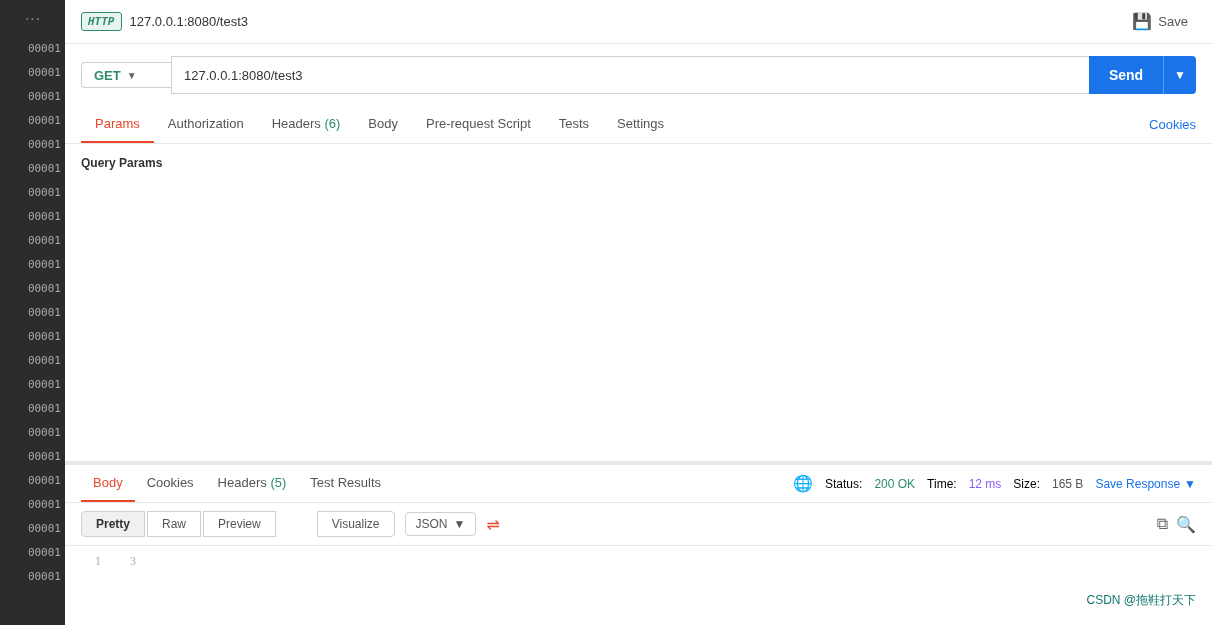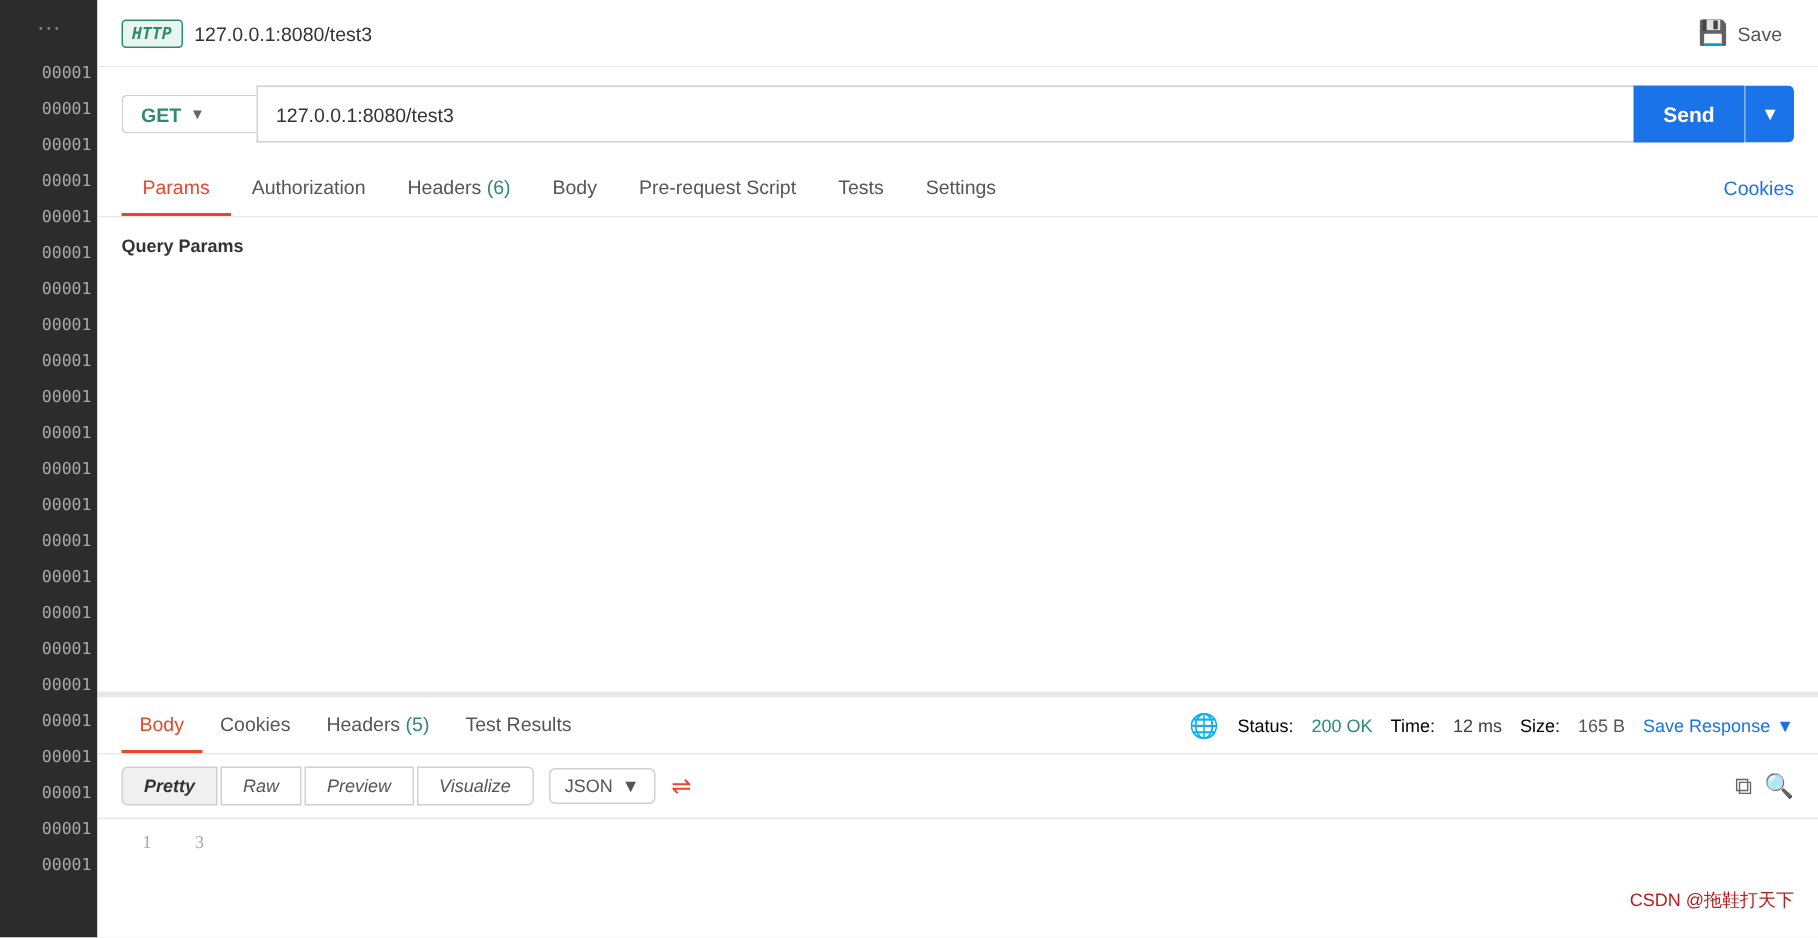--- a/index.html
+++ b/index.html
@@ -299,21 +299,21 @@
       font-size: 12px;
     }
     .globe-icon {
       color: #888;
       font-size: 16px;
     }
     .status-ok {
       color: #2e8b6e;
     }
     .status-time {
-      color: #404040;
+      color: #8b5cf6;
     }
     .status-size {
       color: #555;
     }
     .save-response-btn {
       color: #1a73e8;
       font-size: 12px;
       cursor: pointer;
       display: flex;
       align-items: center;
@@ -333,32 +333,32 @@
       align-items: center;
       gap: 2px;
     }
     .format-btn {
       padding: 5px 14px;
       font-size: 12px;
       border: 1px solid #d0d0d0;
       background: #fff;
       cursor: pointer;
       color: #555;
-      font-style: italic;
     }
     .format-btn.active {
       background: #f0f0f0;
       font-weight: 600;
       color: #333;
     }
     .format-btn:first-child {
       border-radius: 4px 0 0 4px;
     }
     .format-btn:last-of-type {
       border-radius: 0 4px 4px 0;
+      margin-left: 39px;
     }
     .json-select {
       display: flex;
       align-items: center;
       border: 1px solid #d0d0d0;
       border-radius: 4px;
       padding: 4px 10px;
       margin-left: 8px;
       cursor: pointer;
       gap: 6px;
@@ -396,21 +396,21 @@
       width: 20px;
       text-align: right;
       margin-right: 12px;
     }
 
     
     .watermark {
       position: fixed;
       bottom: 16px;
       right: 16px;
-      color: #b91c1c;
+      color: #0f766e;
       font-size: 12px;
     }
   </style>
 </head>
 <body>
 
 <div class="sidebar">
   <div class="sidebar-dots">···</div>
   <div class="sidebar-item">00001</div>
   <div class="sidebar-item">00001</div>

